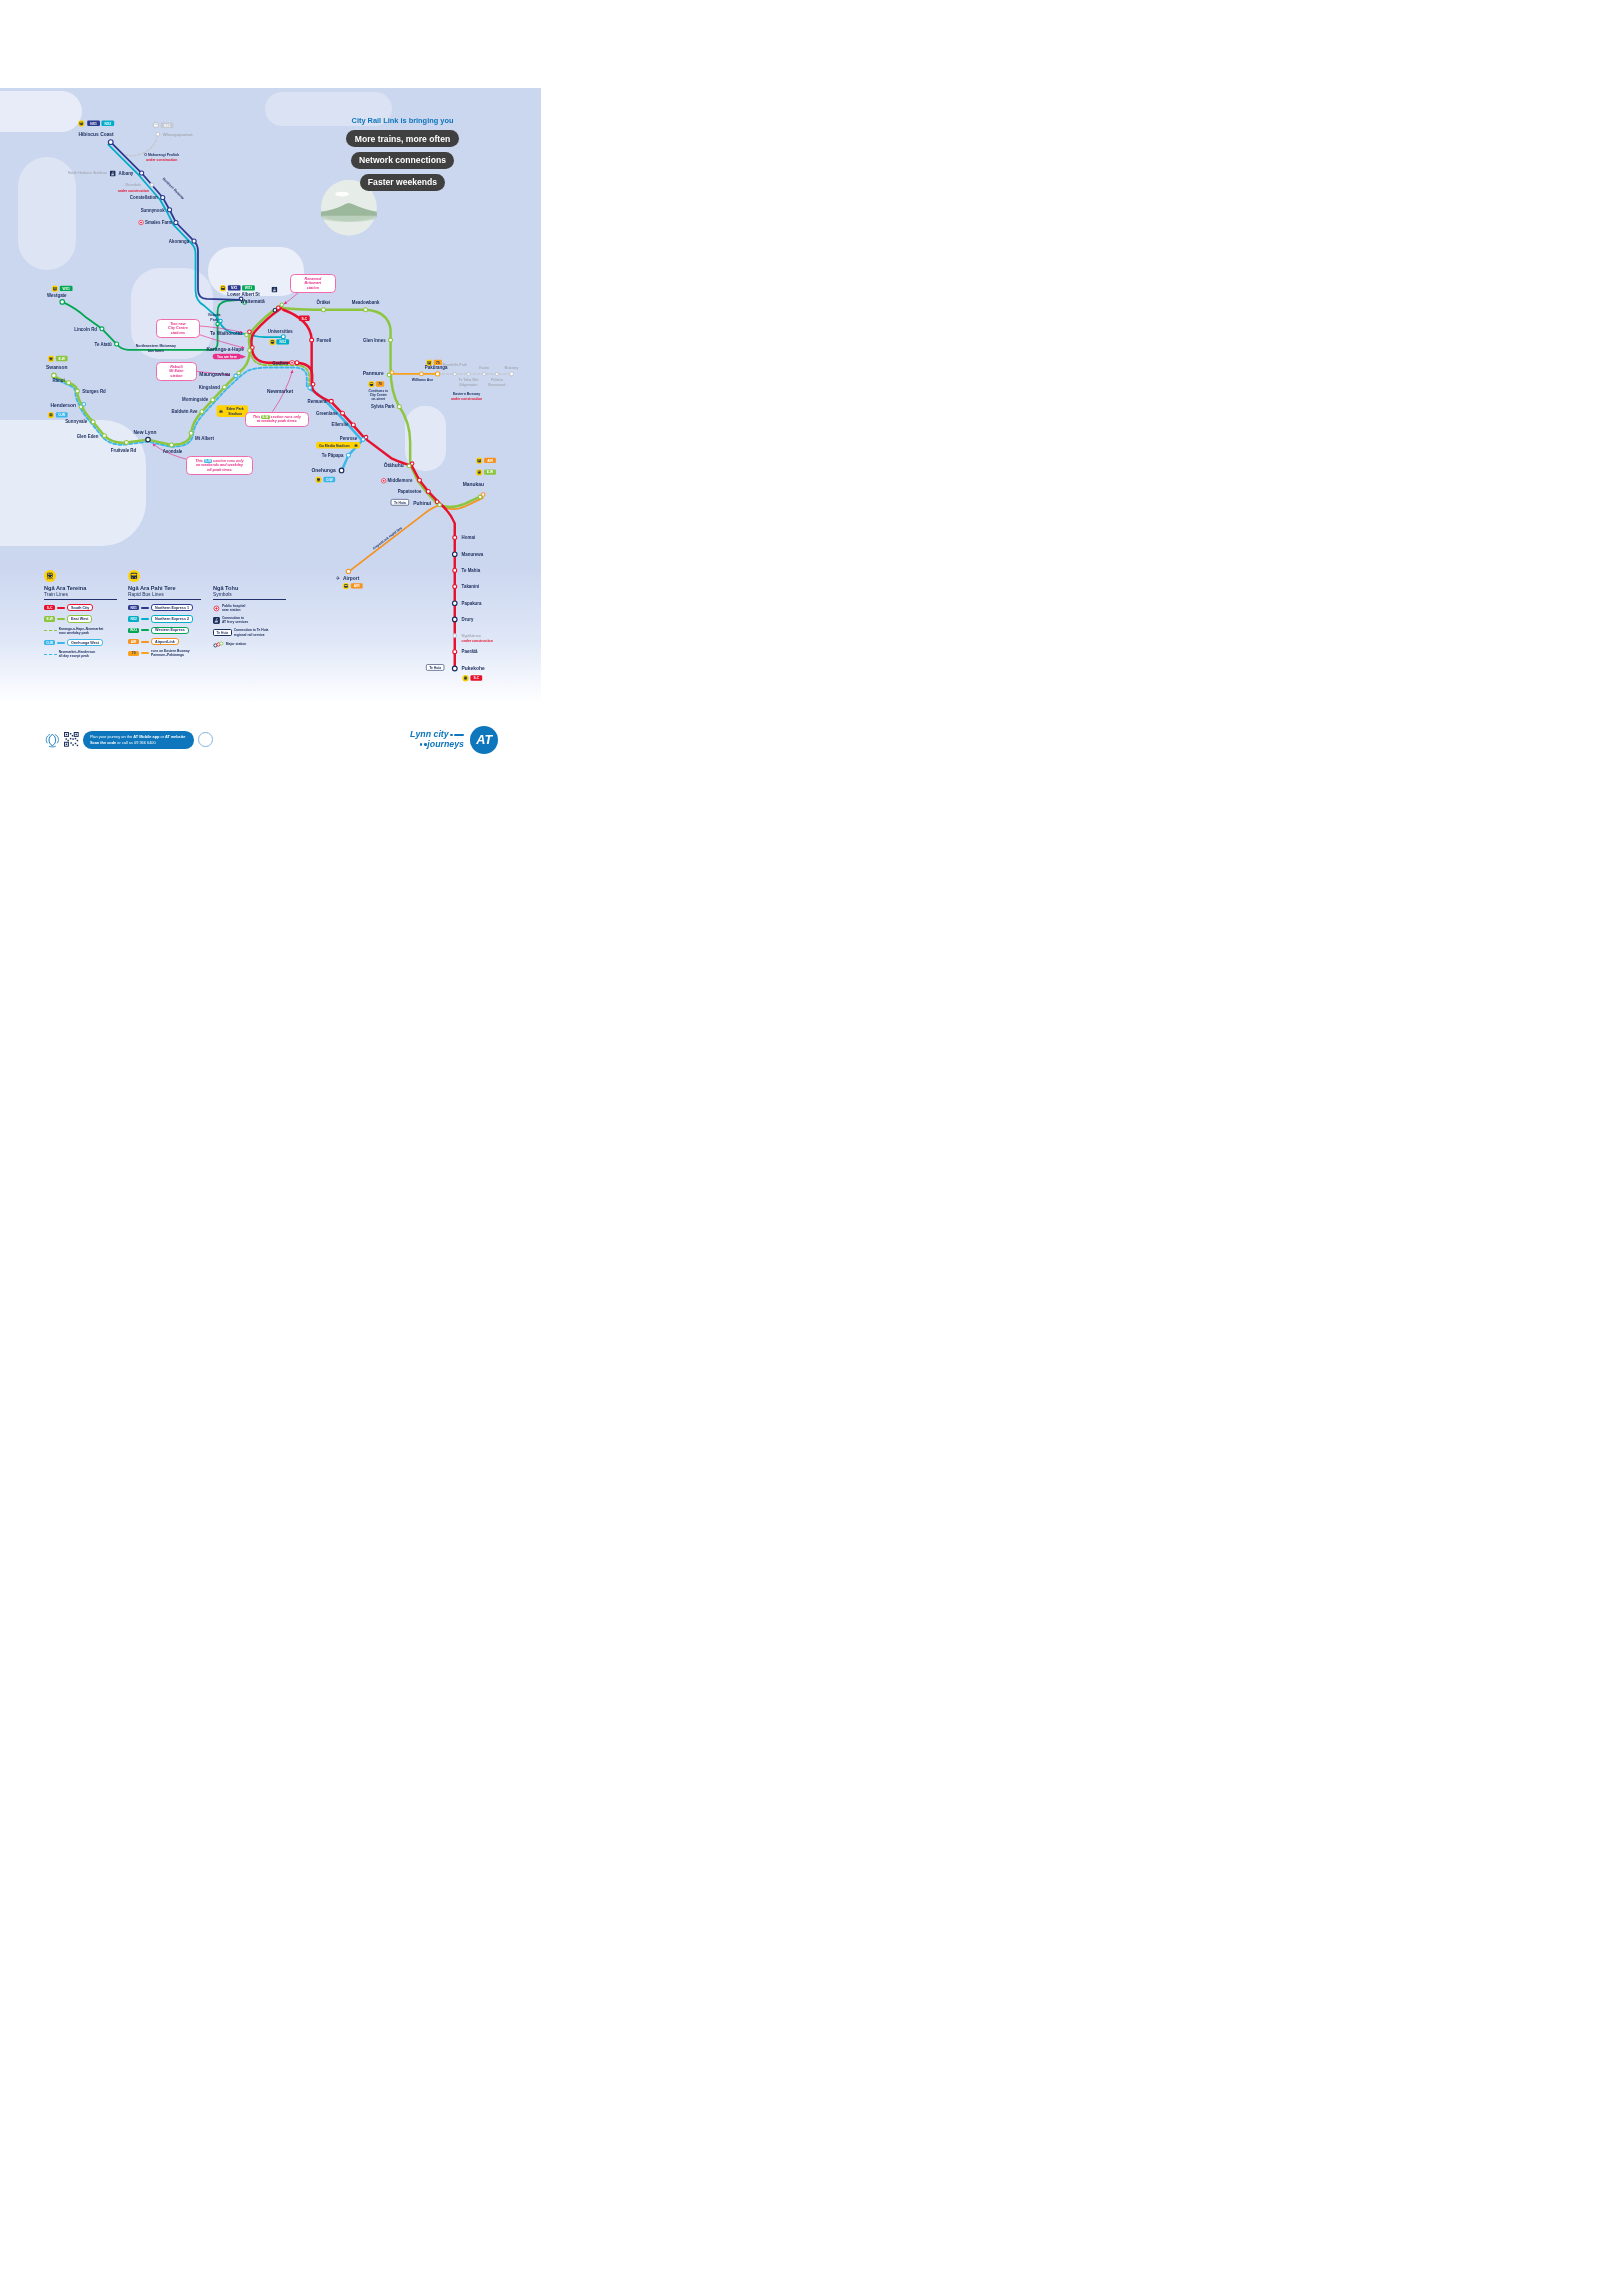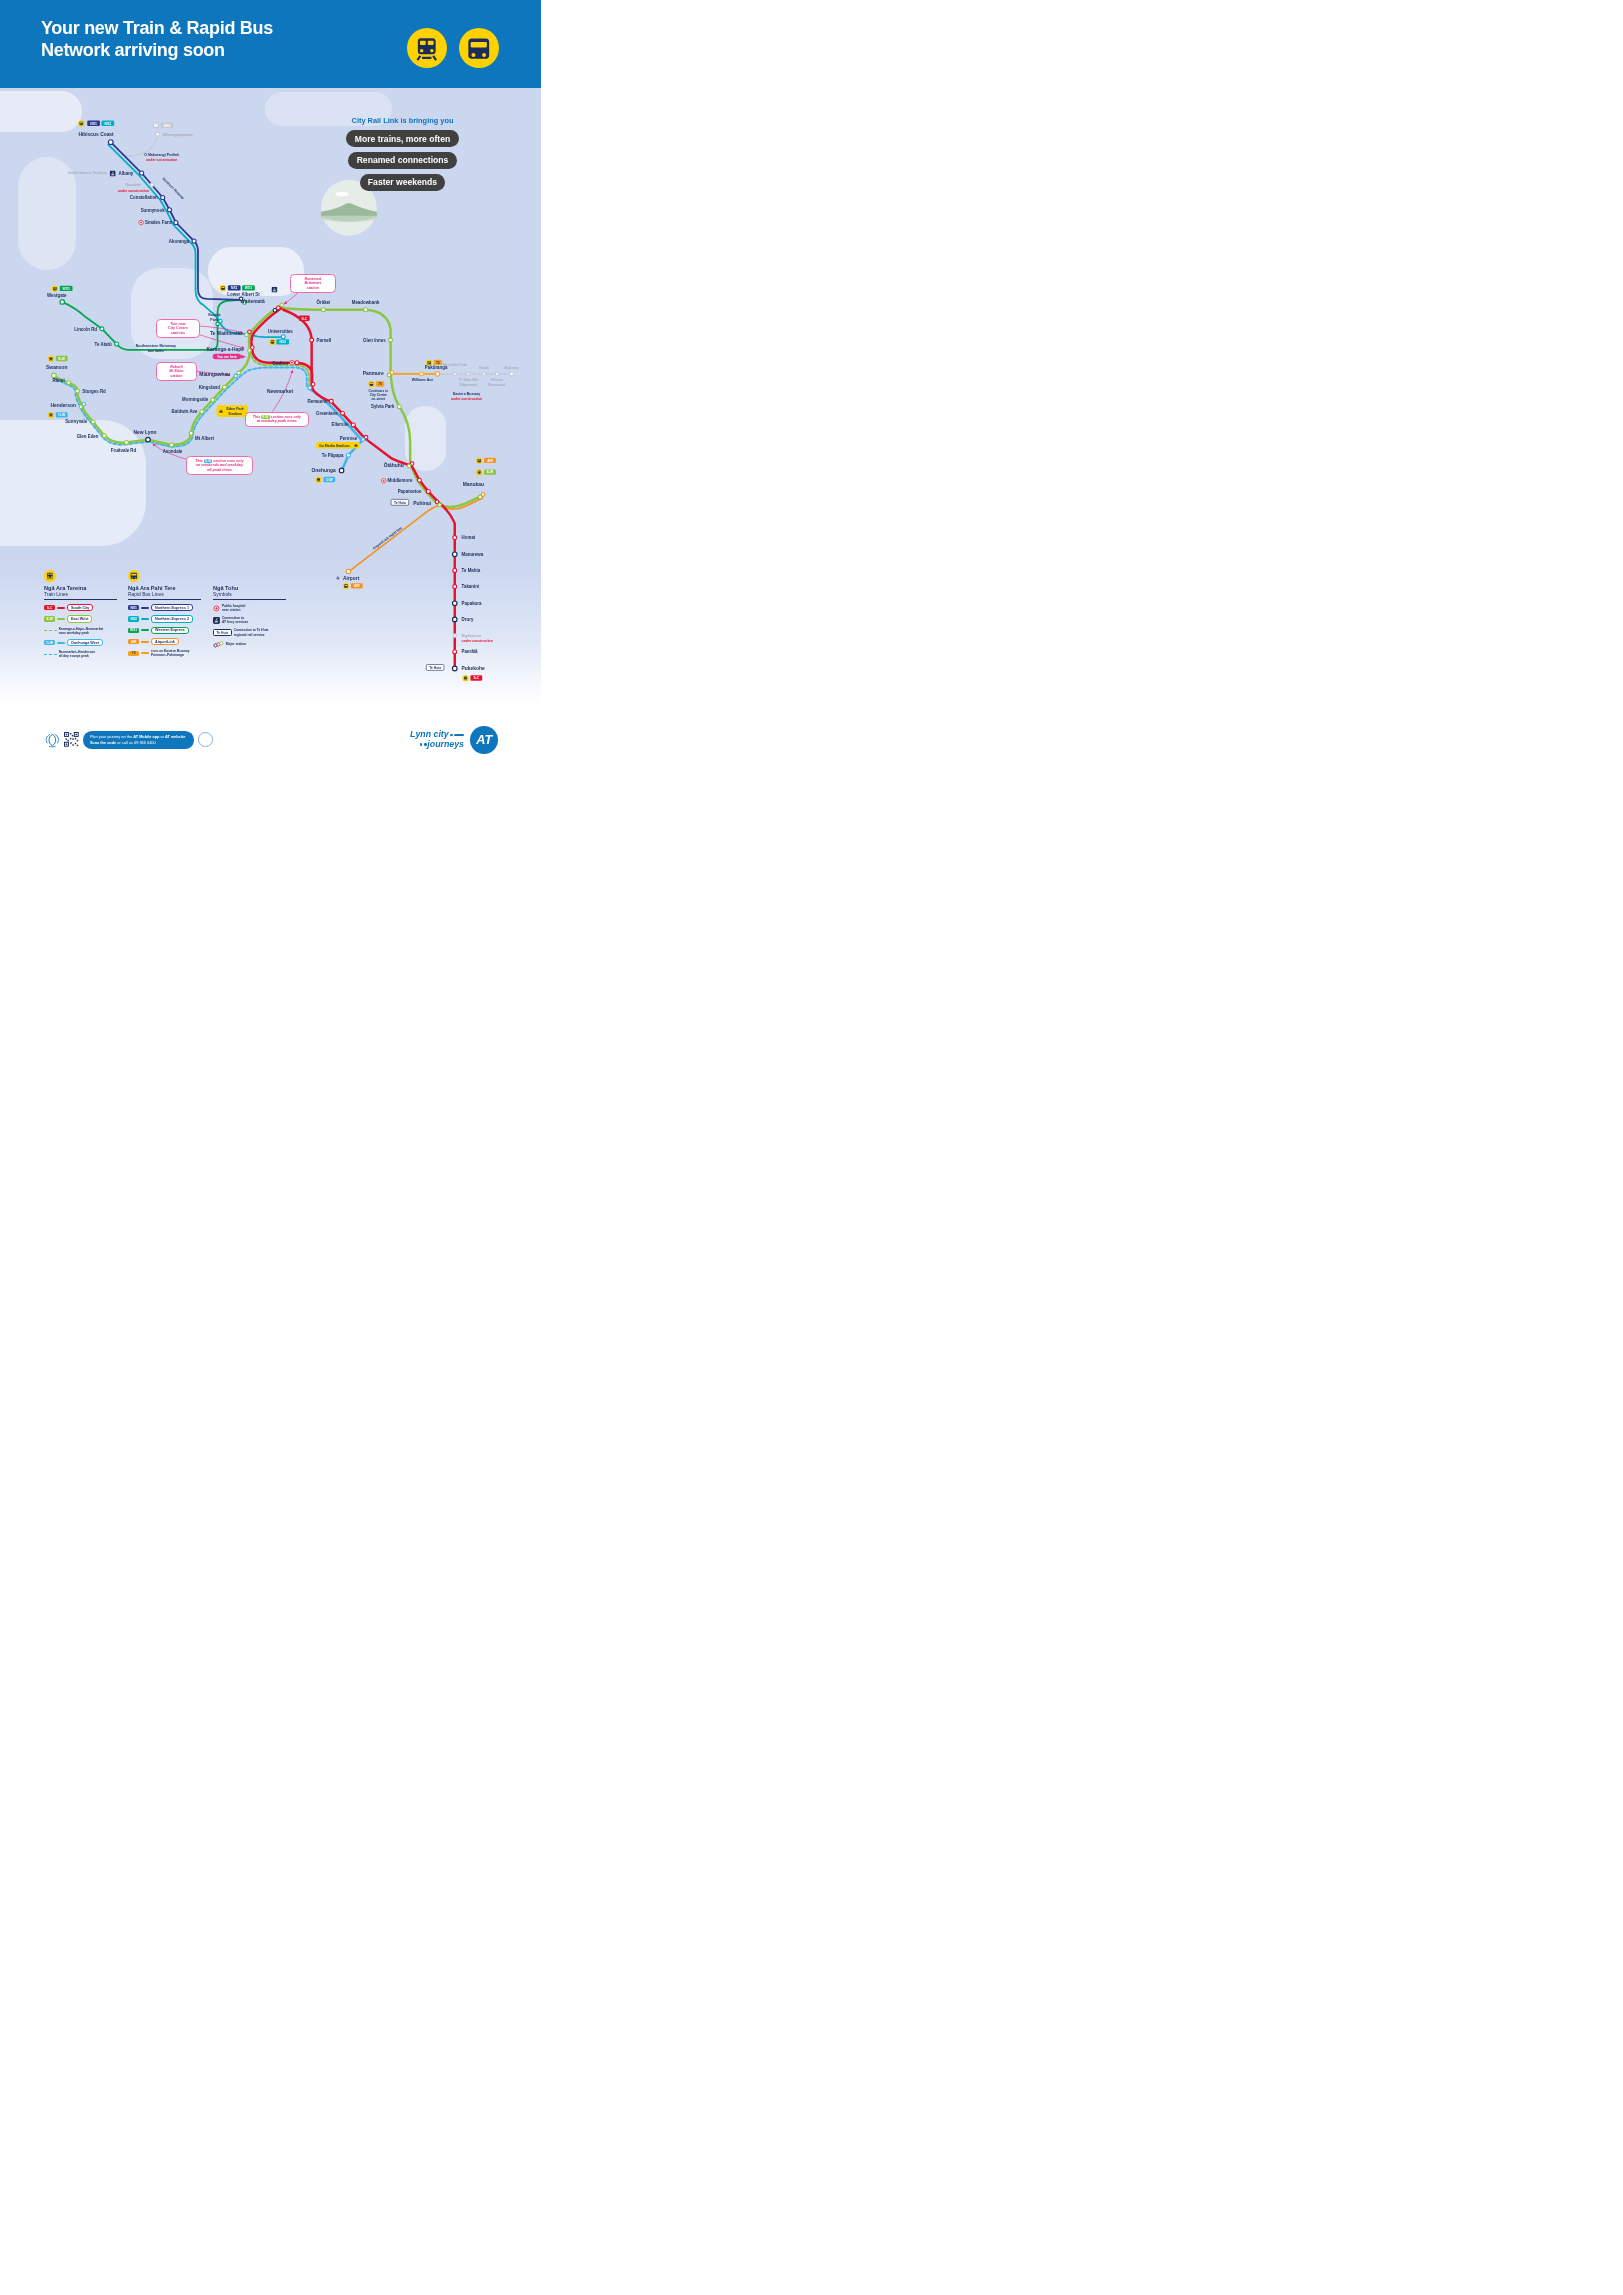--- a/index.html
+++ b/index.html
@@ -80,33 +80,20 @@
   <div class="map-bg">
     <div class="blob" style="left:0;top:2.9px;width:82px;height:41px;border-radius:0 20.6px 20.6px 0;opacity:.55;"></div>
     <div class="blob" style="left:17.7px;top:69px;width:58px;height:113px;border-radius:29px;opacity:.35;"></div>
     <div class="blob" style="left:265px;top:3.9px;width:127px;height:34px;border-radius:19.6px;opacity:.3;"></div>
     <div class="blob" style="left:208px;top:159px;width:96px;height:49px;border-radius:23.5px;opacity:.6;"></div>
     <div class="blob" style="left:131px;top:180px;width:82px;height:91px;border-radius:29px;opacity:.4;"></div>
     <div class="blob" style="left:0;top:332px;width:146px;height:126px;border-radius:0 44px 44px 0;opacity:.5;"></div>
     <div class="blob" style="left:405px;top:318px;width:41px;height:65px;border-radius:19.6px;opacity:.45;"></div>
   </div>
 
-  <div class="header">
-    <h1><span>Your new Train &amp; Rapid Bus</span><br><span>Network arriving soon</span></h1>
-    <div class="hdr-ic" style="left:407px;">
-      <svg width="25.5" height="25.5" viewBox="0 0 12 12">
-          <use href="#ic-train" color="#1B2D5B"></use>
-        </svg>
-    </div>
-    <div class="hdr-ic" style="left:459px;">
-      <svg width="25.5" height="25.5" viewBox="0 0 12 12">
-          <use href="#ic-bus" color="#1B2D5B"></use>
-        </svg>
-    </div>
-  </div>
 
   <svg class="map" viewBox="0 0 1104 1561">
     <defs>
       <symbol id="ic-train" viewBox="0 0 12 12">
         <path d="M3.2 1h5.6c.8 0 1.4.6 1.4 1.4v4.8c0 .8-.6 1.4-1.4 1.4H3.2c-.8 0-1.4-.6-1.4-1.4V2.4C1.8 1.6 2.4 1 3.2 1z" fill="currentColor"></path>
         <rect x="2.8" y="2.2" width="2.7" height="2" rx=".4" fill="var(--win,#FFD200)"></rect>
         <rect x="6.5" y="2.2" width="2.7" height="2" rx=".4" fill="var(--win,#FFD200)"></rect>
         <circle cx="3.6" cy="6.9" r=".8" fill="var(--win,#FFD200)"></circle>
           <circle cx="8.4" cy="6.9" r=".8" fill="var(--win,#FFD200)"></circle>
         <path d="M3 9.4L1.6 11.4M9 9.4l1.4 2M3.8 10.3h4.4" stroke="currentColor" stroke-width="1" fill="none"></path>
@@ -526,21 +513,21 @@
     <g>
       <rect x="434" y="722" width="58" height="11" rx="5.5" fill="#E8308A"></rect>
       <polygon points="492,724 492,732 502,728" fill="#E8308A"></polygon>
       <text class="yah" x="463" y="730" text-anchor="middle">You are here</text>
     </g>
   </svg>
 
   <div class="crl">
     <div class="crl-intro">City Rail Link is bringing you</div>
     <div class="crl-pill">More trains, more often</div>
-    <div class="crl-pill">Renamed connections</div>
+    <div class="crl-pill">Network connections</div>
     <div class="crl-pill">Faster weekends</div>
   </div>
 
   <div class="co" style="left:290px;top:274px;width:37px;">
     <div>Renamed</div>
       <div>Britomart</div>
       <div>station</div>
   </div>
   <div class="co" style="left:156px;top:319px;width:35px;">
     <div>Two new</div>

